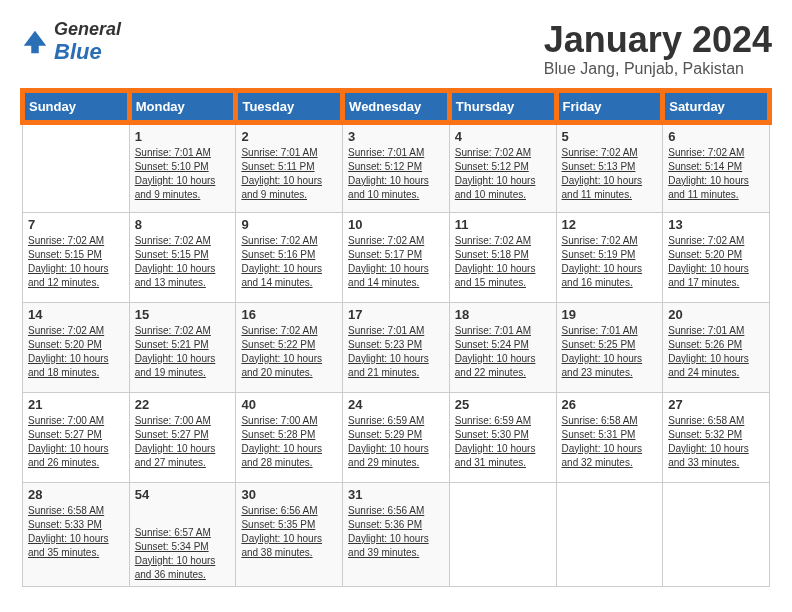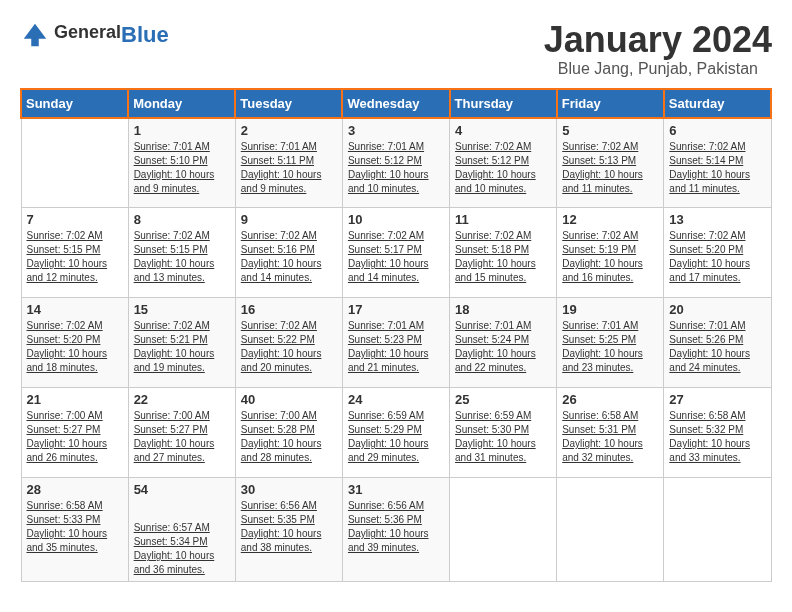--- a/index.html
+++ b/index.html
@@ -16,39 +16,40 @@
       align-items: flex-start;
       margin-bottom: 10px;
     }
     .logo {
       display: flex;
       align-items: center;
       gap: 4px;
     }
     .logo-text {
       display: flex;
-      flex-direction: row;
+      flex-direction: column;
       line-height: 1.1;
+      font-style: italic;
     }
     .logo-general {
       font-size: 18px;
       font-weight: bold;
       color: #333;
     }
     .logo-blue {
       font-size: 22px;
       font-weight: bold;
       color: #2a6eb5;
     }
     .logo-icon {
       width: 30px;
       height: 30px;
     }
     .title-block {
-      text-align: center;
+      text-align: left;
     }
     .calendar-title {
       font-size: 36px;
       font-weight: bold;
       color: #333;
       line-height: 1.1;
     }
     .calendar-subtitle {
       font-size: 16px;
       color: #555;
@@ -58,21 +59,21 @@
       border-collapse: collapse;
       font-size: 11px;
     }
     thead tr th {
       background: #2a6eb5;
       color: #fff;
       padding: 6px 4px;
       text-align: left;
       font-size: 13px;
       font-weight: bold;
-      border: 2px solid #f97316;
+      border: 5px solid #f97316;
     }
     tbody tr td {
       border: 1px solid #ccc;
       vertical-align: top;
       padding: 4px 5px;
       width: calc(100% / 7);
       min-height: 80px;
       height: 90px;
     }
     tbody tr:nth-child(odd) td {

